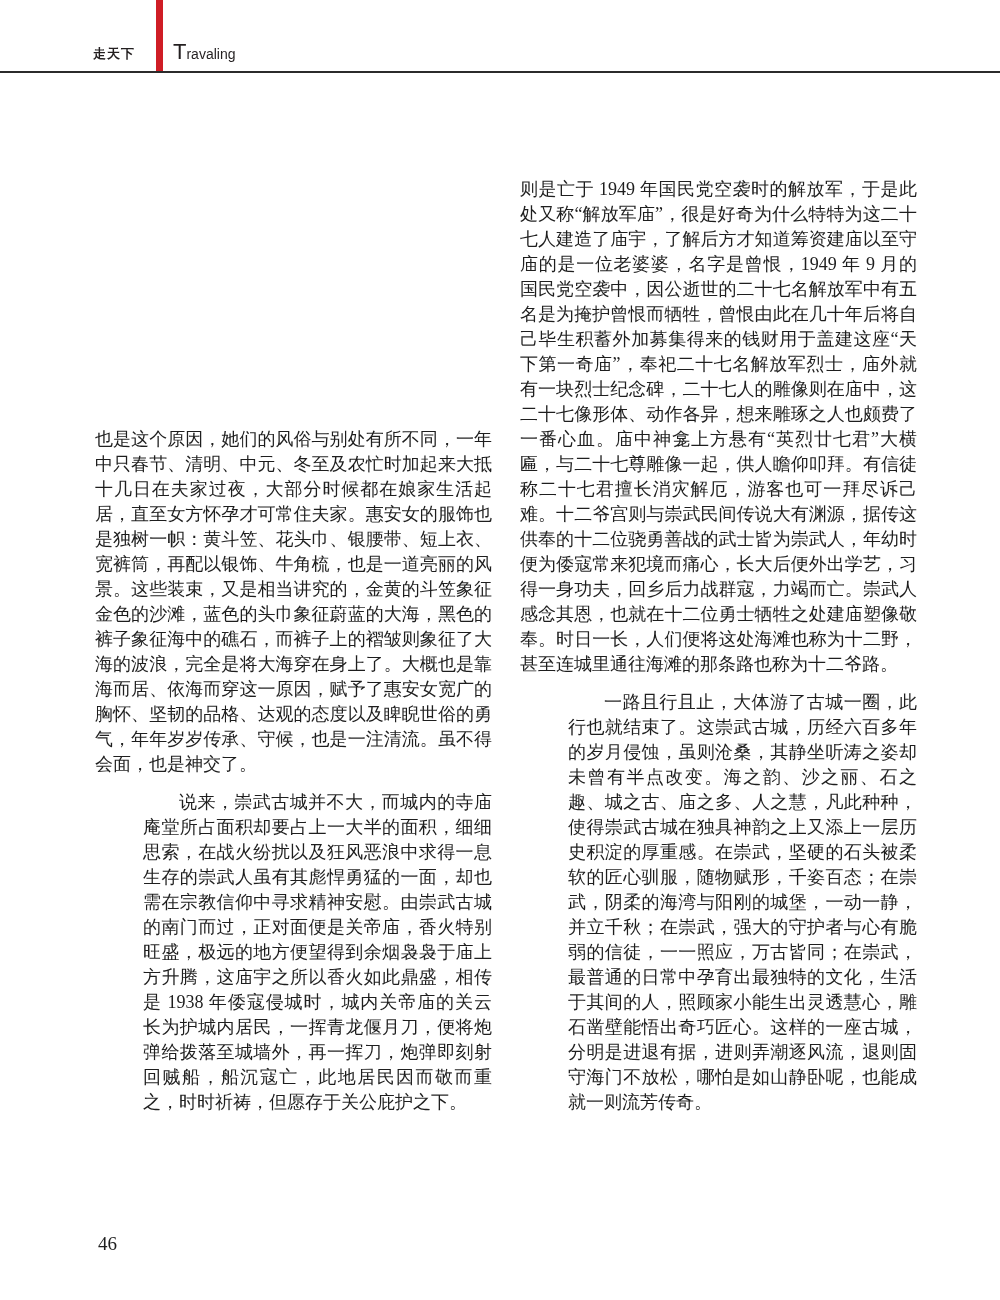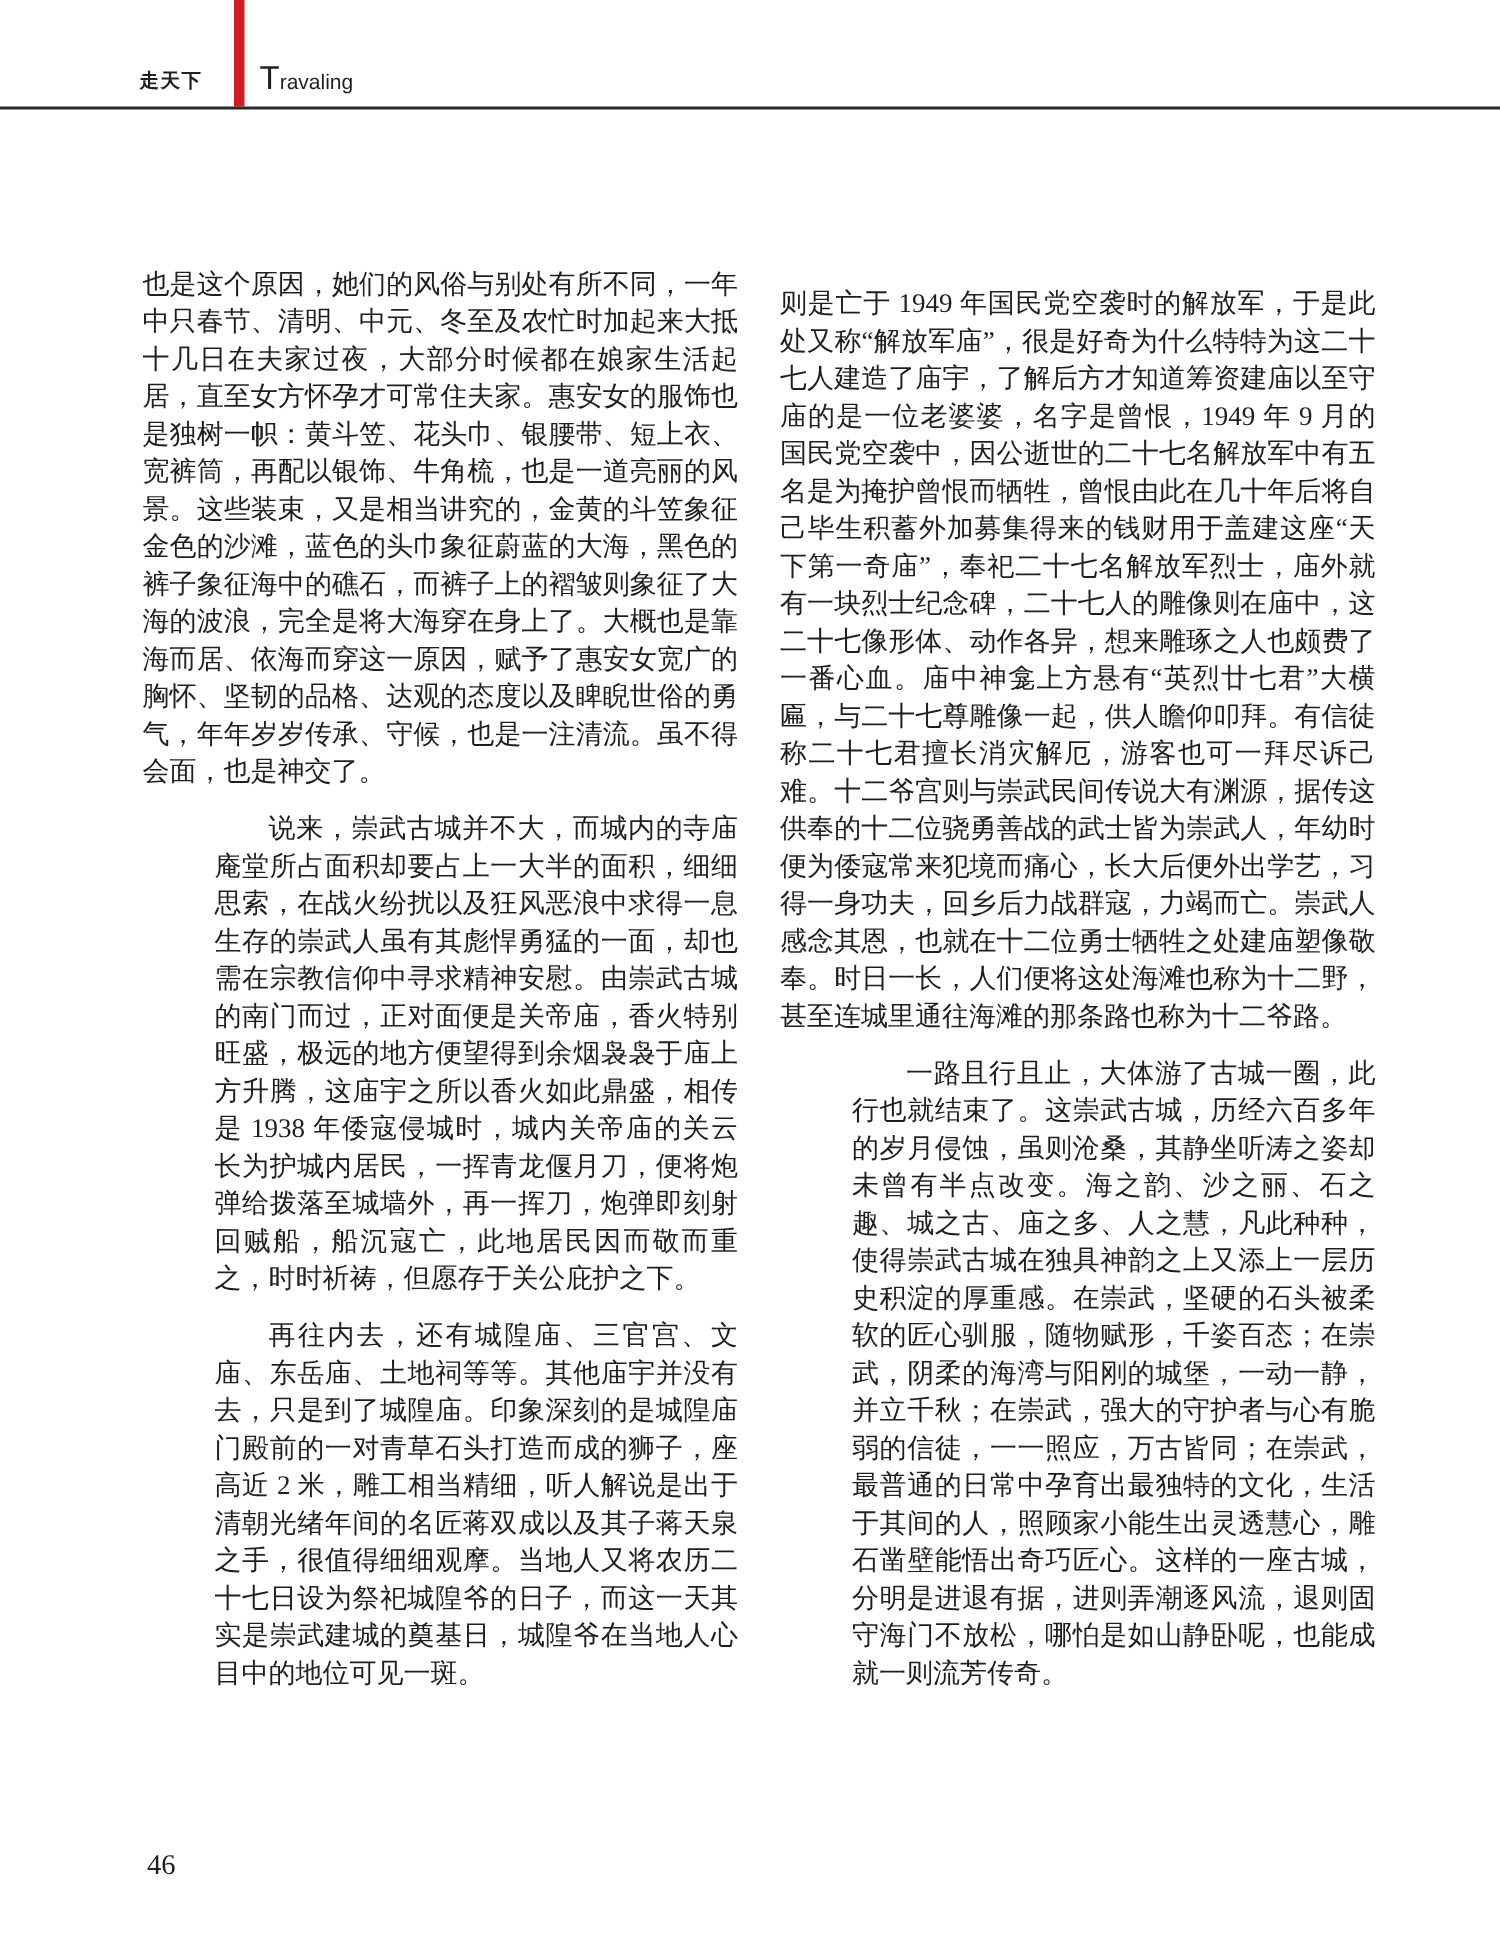--- a/index.html
+++ b/index.html
@@ -70,21 +70,20 @@
   <div class="red-bar"></div>
 
   <div class="section-en">Travaling</div>
 
   <div class="header-rule"></div>
 
   <div class="columns">
     <div class="col">
       <p>也是这个原因，她们的风俗与别处有所不同，一年中只春节、清明、中元、冬至及农忙时加起来大抵十几日在夫家过夜，大部分时候都在娘家生活起居，直至女方怀孕才可常住夫家。惠安女的服饰也是独树一帜：黄斗笠、花头巾、银腰带、短上衣、宽裤筒，再配以银饰、牛角梳，也是一道亮丽的风景。这些装束，又是相当讲究的，金黄的斗笠象征金色的沙滩，蓝色的头巾象征蔚蓝的大海，黑色的裤子象征海中的礁石，而裤子上的褶皱则象征了大海的波浪，完全是将大海穿在身上了。大概也是靠海而居、依海而穿这一原因，赋予了惠安女宽广的胸怀、坚韧的品格、达观的态度以及睥睨世俗的勇气，年年岁岁传承、守候，也是一注清流。虽不得会面，也是神交了。</p>
       <p class="indent">说来，崇武古城并不大，而城内的寺庙庵堂所占面积却要占上一大半的面积，细细思索，在战火纷扰以及狂风恶浪中求得一息生存的崇武人虽有其彪悍勇猛的一面，却也需在宗教信仰中寻求精神安慰。由崇武古城的南门而过，正对面便是关帝庙，香火特别旺盛，极远的地方便望得到余烟袅袅于庙上方升腾，这庙宇之所以香火如此鼎盛，相传是 1938 年倭寇侵城时，城内关帝庙的关云长为护城内居民，一挥青龙偃月刀，便将炮弹给拨落至城墙外，再一挥刀，炮弹即刻射回贼船，船沉寇亡，此地居民因而敬而重之，时时祈祷，但愿存于关公庇护之下。</p>
-      <p class="indent">再往内去，还有城隍庙、三官宫、文庙、东岳庙、土地祠等等。其他庙宇并没有去，只是到了城隍庙。印象深刻的是城隍庙门殿前的一对青草石头打造而成的狮子，座高近 2 米，雕工相当精细，听人解说是出于清朝光绪年间的名匠蒋双成以及其子蒋天泉之手，很值得细细观摩。当地人又将农历二十七日设为祭祀城隍爷的日子，而这一天其实是崇武建城的奠基日，城隍爷在当地人心目中的地位可见一斑。</p>
     </div>
     <div class="col">
       <p>则是亡于 1949 年国民党空袭时的解放军，于是此处又称“解放军庙”，很是好奇为什么特特为这二十七人建造了庙宇，了解后方才知道筹资建庙以至守庙的是一位老婆婆，名字是曾恨，1949 年 9 月的国民党空袭中，因公逝世的二十七名解放军中有五名是为掩护曾恨而牺牲，曾恨由此在几十年后将自己毕生积蓄外加募集得来的钱财用于盖建这座“天下第一奇庙”，奉祀二十七名解放军烈士，庙外就有一块烈士纪念碑，二十七人的雕像则在庙中，这二十七像形体、动作各异，想来雕琢之人也颇费了一番心血。庙中神龛上方悬有“英烈廿七君”大横匾，与二十七尊雕像一起，供人瞻仰叩拜。有信徒称二十七君擅长消灾解厄，游客也可一拜尽诉己难。十二爷宫则与崇武民间传说大有渊源，据传这供奉的十二位骁勇善战的武士皆为崇武人，年幼时便为倭寇常来犯境而痛心，长大后便外出学艺，习得一身功夫，回乡后力战群寇，力竭而亡。崇武人感念其恩，也就在十二位勇士牺牲之处建庙塑像敬奉。时日一长，人们便将这处海滩也称为十二野，甚至连城里通往海滩的那条路也称为十二爷路。</p>
       <p class="indent">一路且行且止，大体游了古城一圈，此行也就结束了。这崇武古城，历经六百多年的岁月侵蚀，虽则沧桑，其静坐听涛之姿却未曾有半点改变。海之韵、沙之丽、石之趣、城之古、庙之多、人之慧，凡此种种，使得崇武古城在独具神韵之上又添上一层历史积淀的厚重感。在崇武，坚硬的石头被柔软的匠心驯服，随物赋形，千姿百态；在崇武，阴柔的海湾与阳刚的城堡，一动一静，并立千秋；在崇武，强大的守护者与心有脆弱的信徒，一一照应，万古皆同；在崇武，最普通的日常中孕育出最独特的文化，生活于其间的人，照顾家小能生出灵透慧心，雕石凿壁能悟出奇巧匠心。这样的一座古城，分明是进退有据，进则弄潮逐风流，退则固守海门不放松，哪怕是如山静卧呢，也能成就一则流芳传奇。</p>
     </div>
   </div>
 
   <div class="page-number">46</div>
 
 </div>

